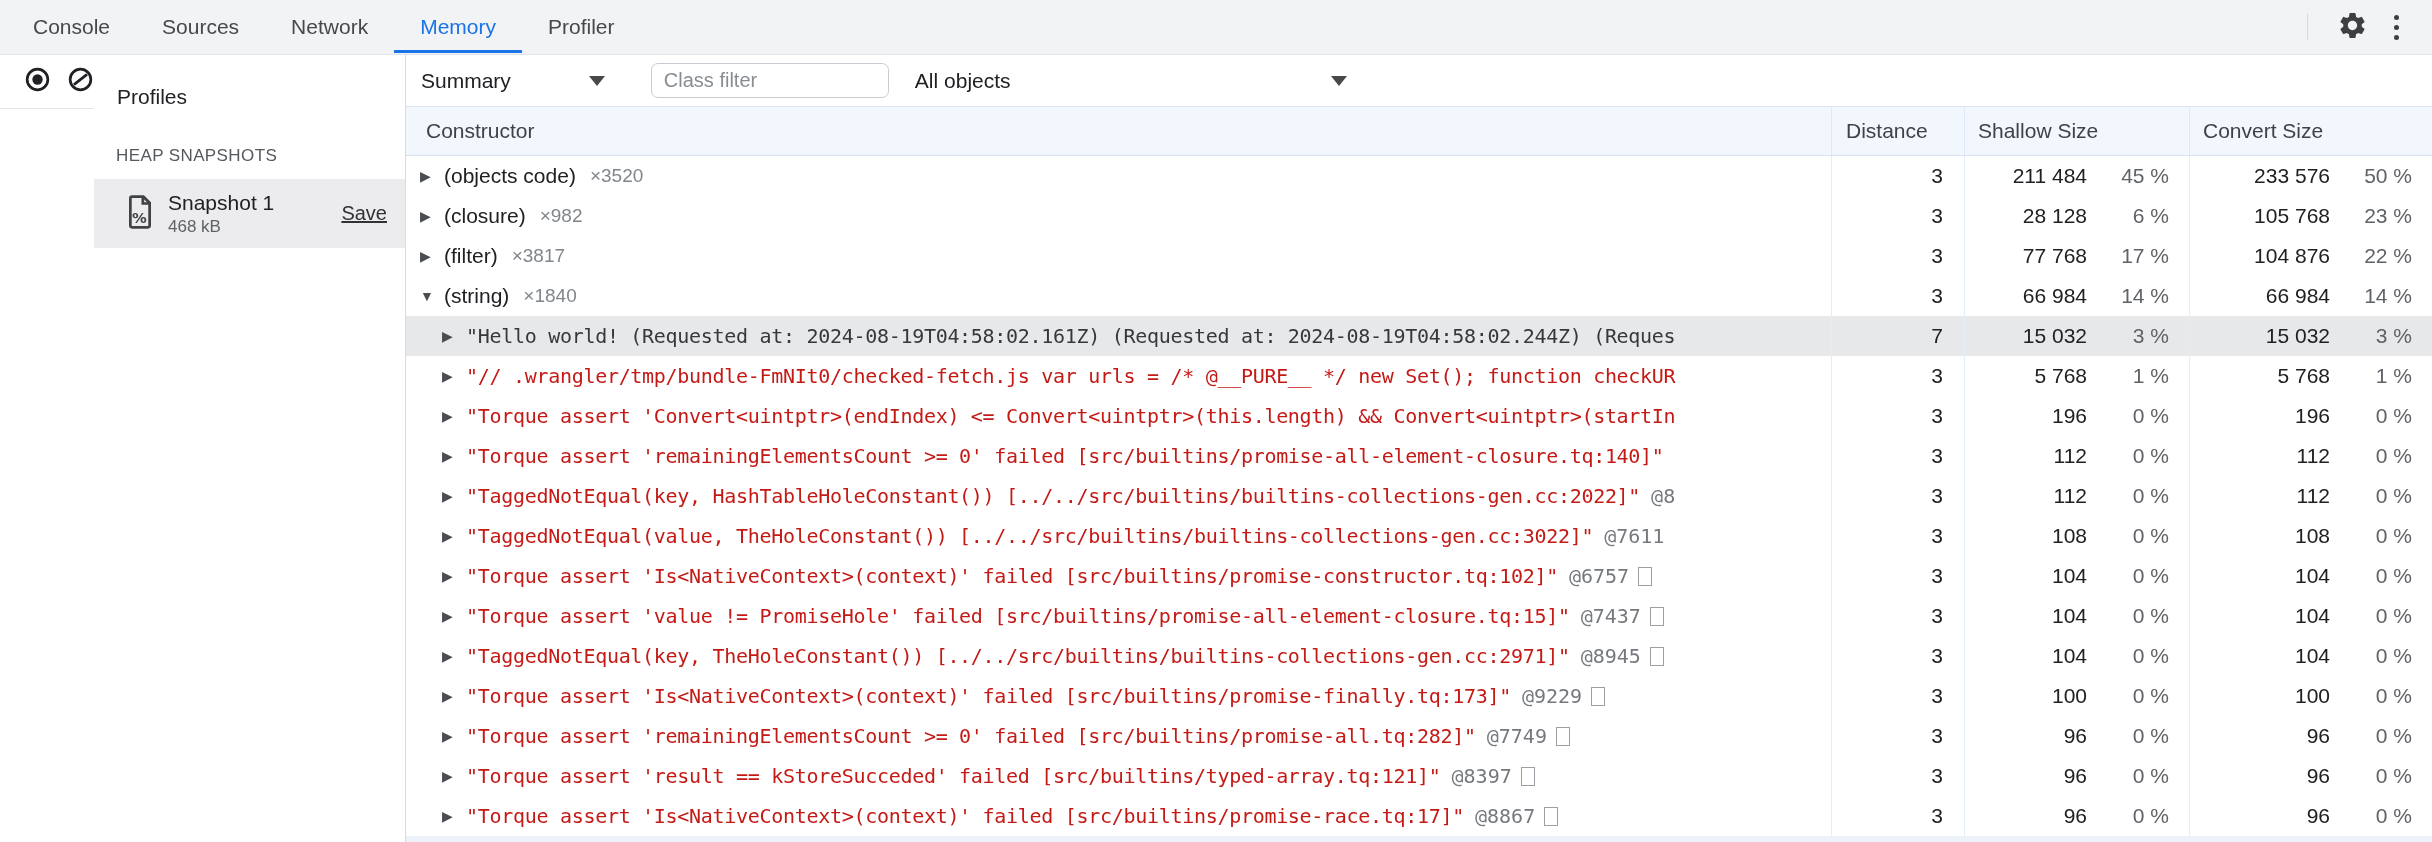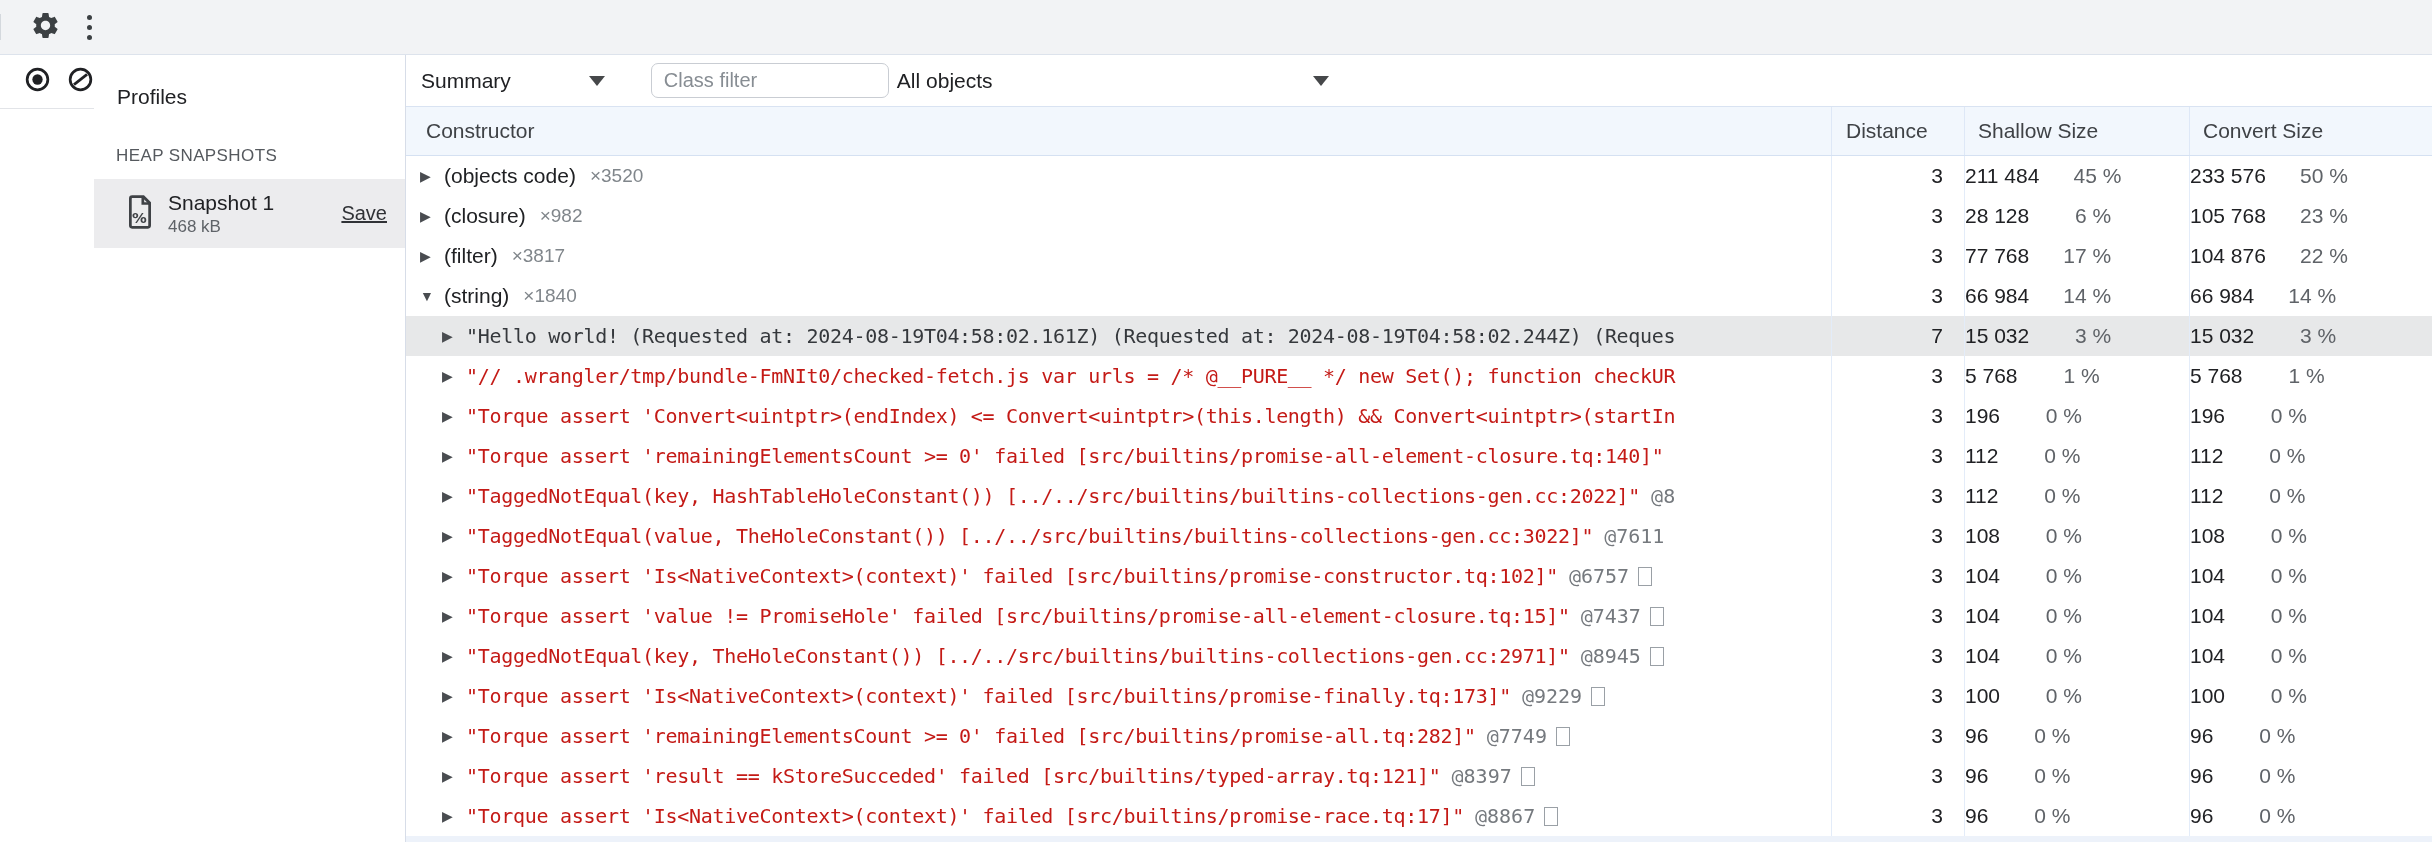--- a/index.html
+++ b/index.html
@@ -36,60 +36,67 @@
   
   .main{flex:1;display:flex;flex-direction:column;min-width:0;}
   .main-toolbar{height:53px;border-bottom:1px solid #d9e3f2;display:flex;align-items:center;padding-left:15px;}
   .dd{display:flex;align-items:center;cursor:pointer;gap:48px;}
   .dd-label{font-size:21px;color:#202124;}
   .dd-arrow{width:0;height:0;border-left:8px solid transparent;border-right:8px solid transparent;
             border-top:10px solid #46484a;margin-left:30px;}
   .class-filter{margin-left:46px;width:212px;height:33px;border:1.5px solid #c9cdd3;border-radius:7px;
             padding:0 12px;font-size:20px;font-family:"Liberation Sans",sans-serif;color:#1d4ed8;outline:none;}
   .class-filter::placeholder{color:#878d93;}
-  .dd-objects{margin-left:8px;width:432px;justify-content:space-between;padding-right:10px;}
+  .dd-objects{margin-left:26px;width:432px;justify-content:space-between;padding-right:10px;}
 
   
   .grid{flex:1;display:flex;flex-direction:column;min-width:0;}
   .grid-header{height:48px;background:#f2f7fd;border-bottom:1px solid #d5e1f2;display:flex;font-size:21px;color:#3f4246;}
   .gh{display:flex;align-items:center;}
   .gh+.gh{border-left:1px solid #dee8f7;}
   .col-ctor{width:1425px;min-width:0;padding-left:20px;box-sizing:border-box;}
   .col-dist{width:133px;box-sizing:border-box;padding-left:14px;}
   .col-shal{width:225px;box-sizing:border-box;padding-left:13px;}
   .col-ret {flex:1;box-sizing:border-box;padding-left:13px;}
   .grid-body{flex:1;}
   .row{height:40px;display:flex;align-items:stretch;background:#fff;}
   .row.selected{background:#e7e8e9;}
   .cell{display:flex;align-items:center;box-sizing:border-box;overflow:hidden;}
   .c-ctor{width:1425px;min-width:0;padding-left:14px;white-space:nowrap;}
   .c-ctor.child{padding-left:36px;}
   .c-dist{width:133px;justify-content:flex-end;padding-right:21px;font-size:21px;color:#202124;
           border-left:1px solid #e3ecf9;}
-  .c-size{width:225px;justify-content:flex-start;padding-right:20px;border-left:1px solid #e3ecf9;}
+  .c-size{width:225px;justify-content:flex-end;padding-right:20px;border-left:1px solid #e3ecf9;}
   .c-size.last{flex:1;}
   .num{font-size:21px;color:#202124;}
   .pct{font-size:21px;color:#5f6368;width:82px;text-align:right;}
   .tri{font-size:14px;color:#494c50;width:16px;display:inline-block;flex:none;}
   .rname{font-size:21px;margin-left:8px;}
   .rname.mono{font-family:"DejaVu Sans Mono",monospace;font-size:20px;letter-spacing:-.3px;}
   .rname.red{color:#c41a16;}
   .rname.dark{color:#35383c;}
   .count{font-size:19px;color:#80868b;margin-left:14px;}
   .rid{font-family:"DejaVu Sans Mono",monospace;font-size:20px;color:#75797e;margin-left:11px;}
   .boxicon{display:inline-block;width:12px;height:17px;border:1.5px solid #9aa0a6;margin-left:9px;
            vertical-align:middle;flex:none;}
   .grid-strip{height:7px;background:#edf2fa;}
 </style>
 </head>
 <body>
 
 <div class="app">
 
   <div class="tabbar">
+    <div class="tabs">
+      <div class="tab">Console</div>
+      <div class="tab">Sources</div>
+      <div class="tab">Network</div>
+      <div class="tab active">Memory</div>
+      <div class="tab">Profiler</div>
+    </div>
     <div class="tabbar-right">
       <div class="tb-divider"></div>
       <div class="iconbtn">
         <span>
           <svg width="31" height="31" viewBox="0 0 24 24" fill="#3c4043">
               <path d="M19.14,12.94c0.04-0.3,0.06-0.61,0.06-0.94c0-0.32-0.02-0.64-0.07-0.94l2.03-1.58c0.18-0.14,0.23-0.41,0.12-0.61 l-1.92-3.32c-0.12-0.22-0.37-0.29-0.59-0.22l-2.39,0.96c-0.5-0.38-1.03-0.7-1.62-0.94L14.4,2.81c-0.04-0.24-0.24-0.41-0.48-0.41 h-3.84c-0.24,0-0.43,0.17-0.47,0.41L9.25,5.35C8.66,5.59,8.12,5.92,7.63,6.29L5.24,5.33c-0.22-0.08-0.47,0-0.59,0.22L2.74,8.87 C2.62,9.08,2.66,9.34,2.86,9.48l2.03,1.58C4.84,11.36,4.8,11.69,4.8,12s0.02,0.64,0.07,0.94l-2.03,1.58 c-0.18,0.14-0.23,0.41-0.12,0.61l1.92,3.32c0.12,0.22,0.37,0.29,0.59,0.22l2.39-0.96c0.5,0.38,1.03,0.7,1.62,0.94l0.36,2.54 c0.05,0.24,0.24,0.41,0.48,0.41h3.84c0.24,0,0.44-0.17,0.47-0.41l0.36-2.54c0.59-0.24,1.13-0.56,1.62-0.94l2.39,0.96 c0.22,0.08,0.47,0,0.59-0.22l1.92-3.32c0.12-0.22,0.07-0.47-0.12-0.61L19.14,12.94z M12,15.6c-1.98,0-3.6-1.62-3.6-3.6 s1.62-3.6,3.6-3.6s3.6,1.62,3.6,3.6S13.98,15.6,12,15.6z"></path>
             </svg>
         </span>
       </div>
       <div class="iconbtn">

